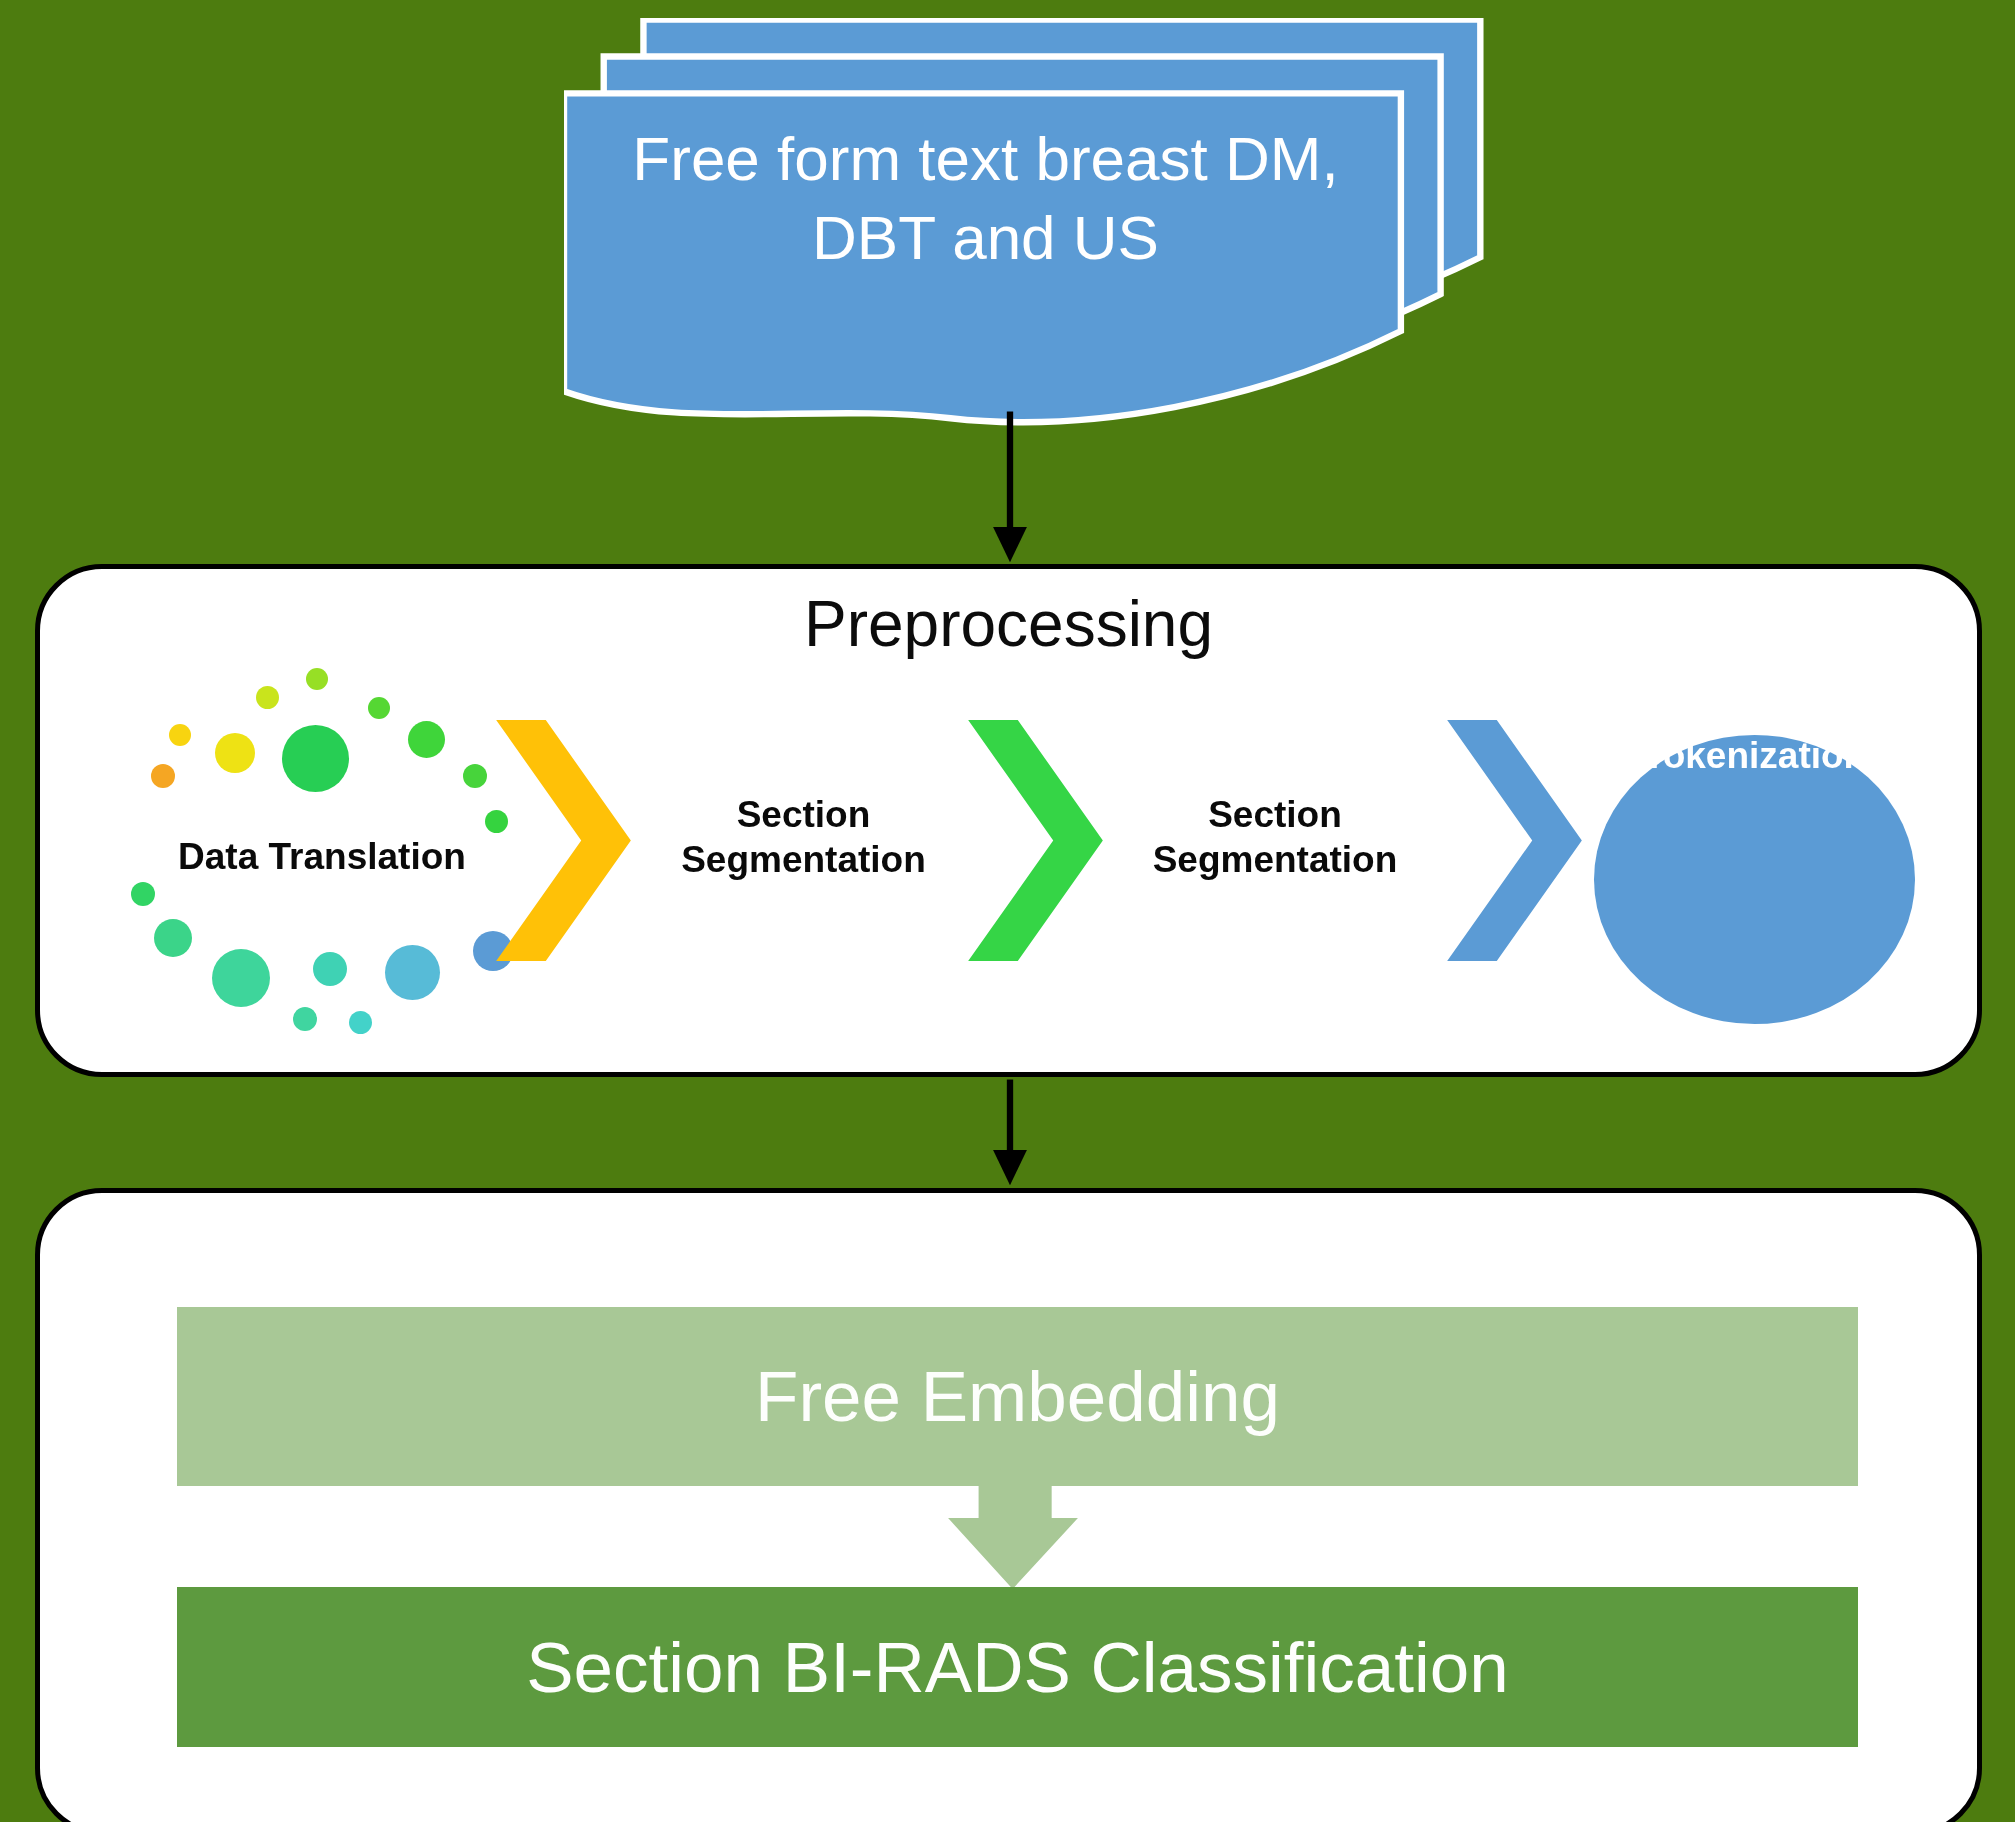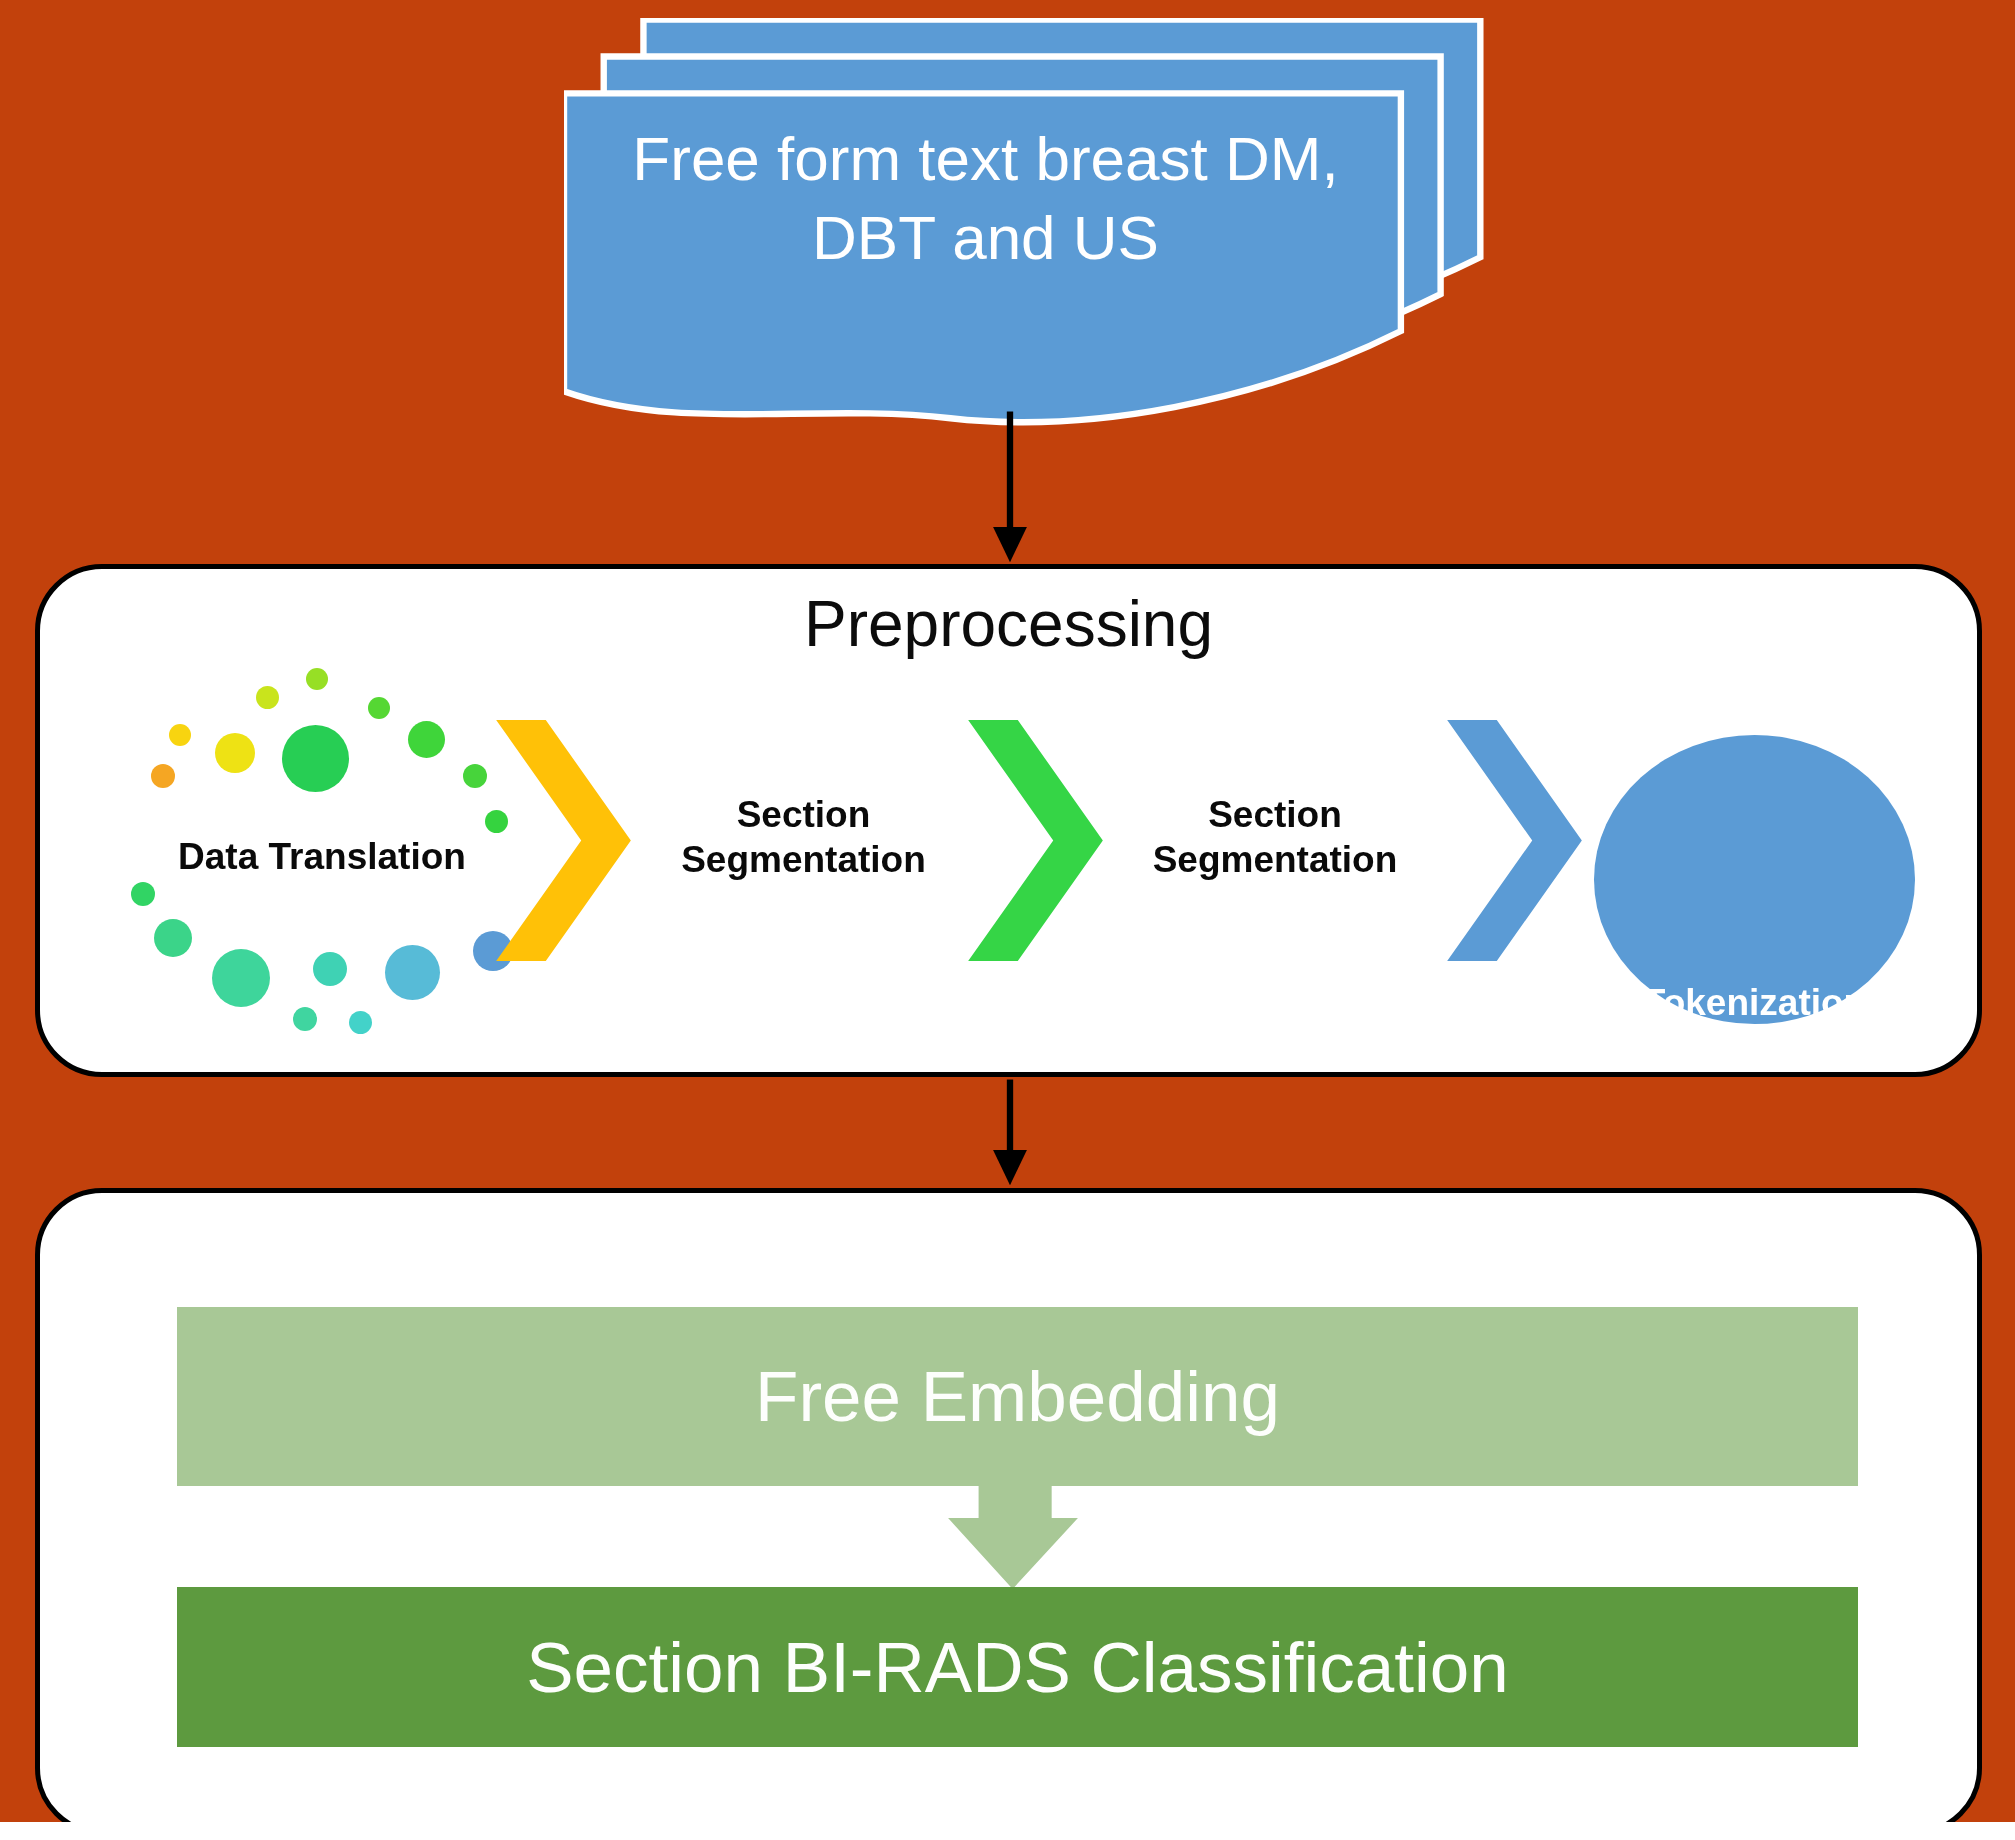--- a/index.html
+++ b/index.html
@@ -1,17 +1,17 @@
 <!DOCTYPE html>
 <html style="font-size:11.3px"><head>
 <meta charset="utf-8">
 <style>
   html,body{margin:0;padding:0;background:#ffffff;}
   #canvas{
-    position:relative;width:2015px;height:1822px;background:#c2410c;
+    position:relative;width:2015px;height:1822px;background:#4d7c0f;
     font-family:"Liberation Sans",sans-serif;overflow:hidden;color:#000;
   }
   .abs{position:absolute;}
   .panel{
     position:absolute;left:35px;width:1947px;box-sizing:border-box;
     border:5px solid #000;border-radius:67px;background:#ffffff;
   }
   #preprocessing-panel{top:564px;height:513px;}
   #classification-panel{top:1188px;height:647px;}
   .panel-title{
@@ -27,21 +27,21 @@
     position:absolute;left:0;top:194px;width:100%;text-align:center;
     font-weight:700;font-size:37px;color:#0a0a0a;
   }
   .step-label{
     position:absolute;text-align:center;font-weight:700;font-size:37px;
     line-height:45px;color:#0a0a0a;
   }
   .step-label span{display:block;}
   #tokenization-circle{
     position:absolute;left:1594px;top:735px;width:321px;height:289px;
-    border-radius:50%;display:flex;align-items:flex-end;justify-content:center;
+    border-radius:50%;display:flex;align-items:flex-start;justify-content:center;
     color:#ffffff;font-weight:700;font-size:37px;
   }
   .bar{
     position:absolute;left:177px;width:1681px;display:flex;align-items:center;
     justify-content:center;color:#fdfefc;font-size:71px;font-weight:300;
   }
   #word-embedding-bar{top:1307px;height:179px;}
   #birads-bar{top:1587px;height:160px;}
 </style>
 </head>

